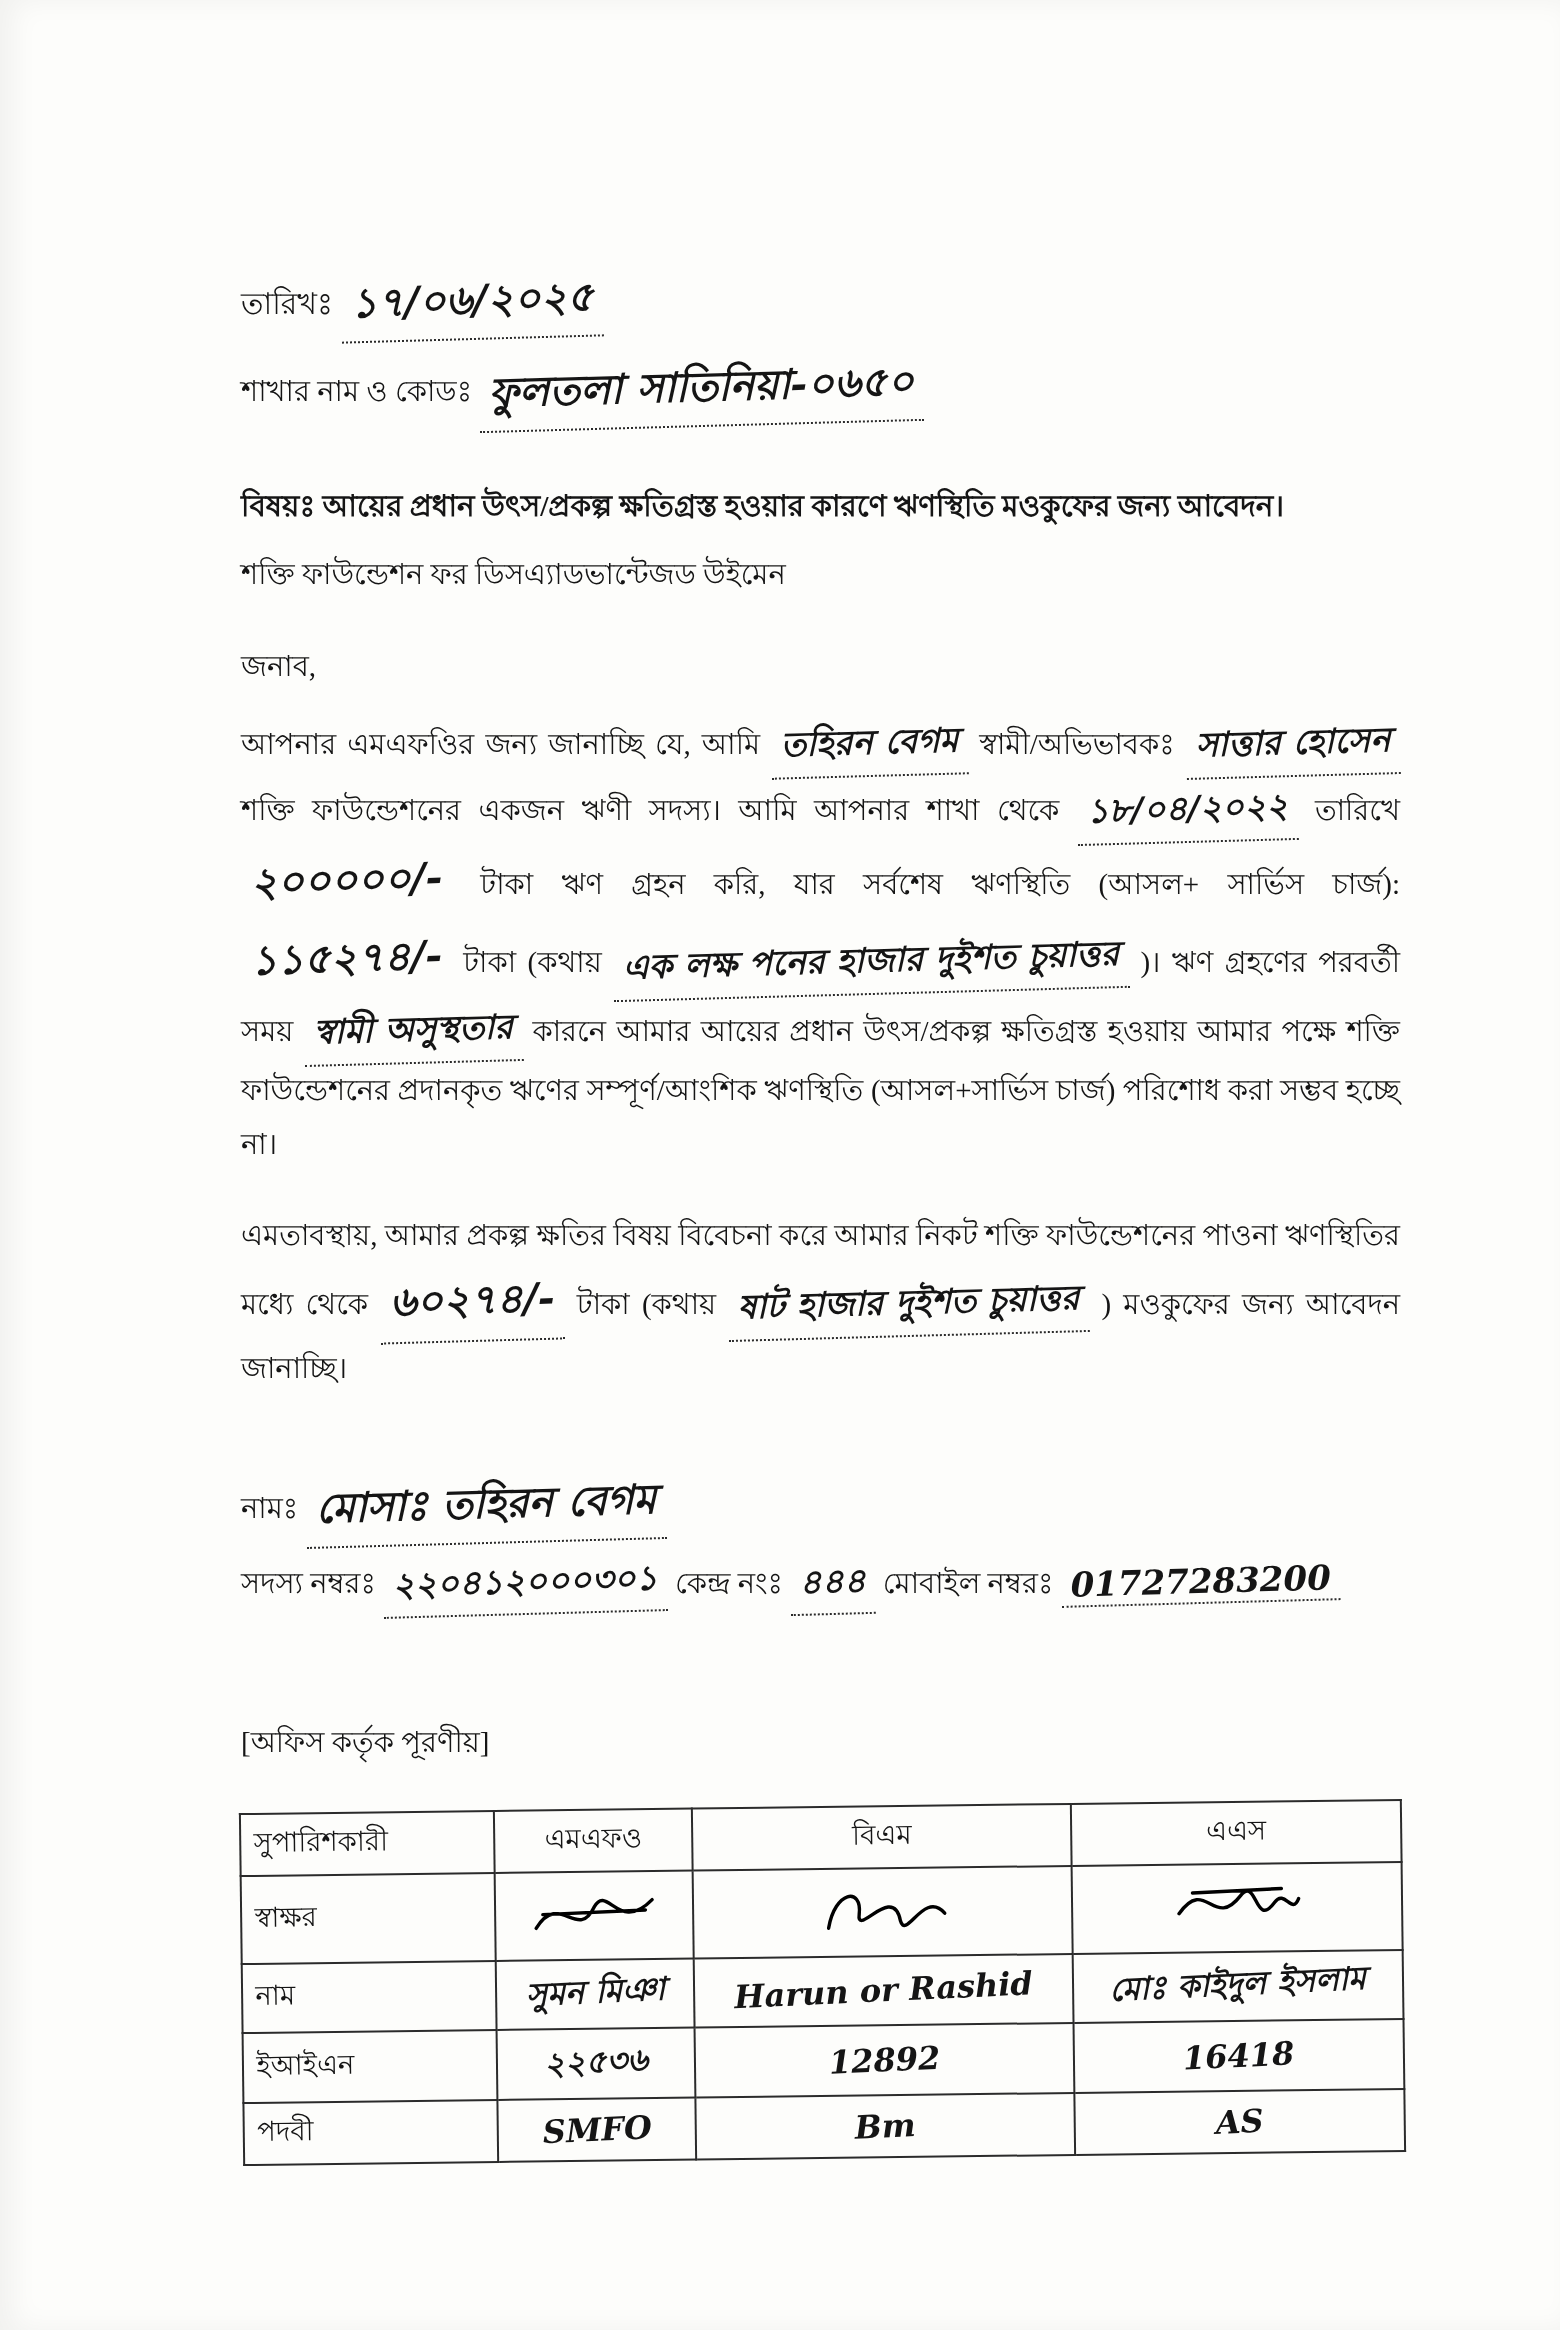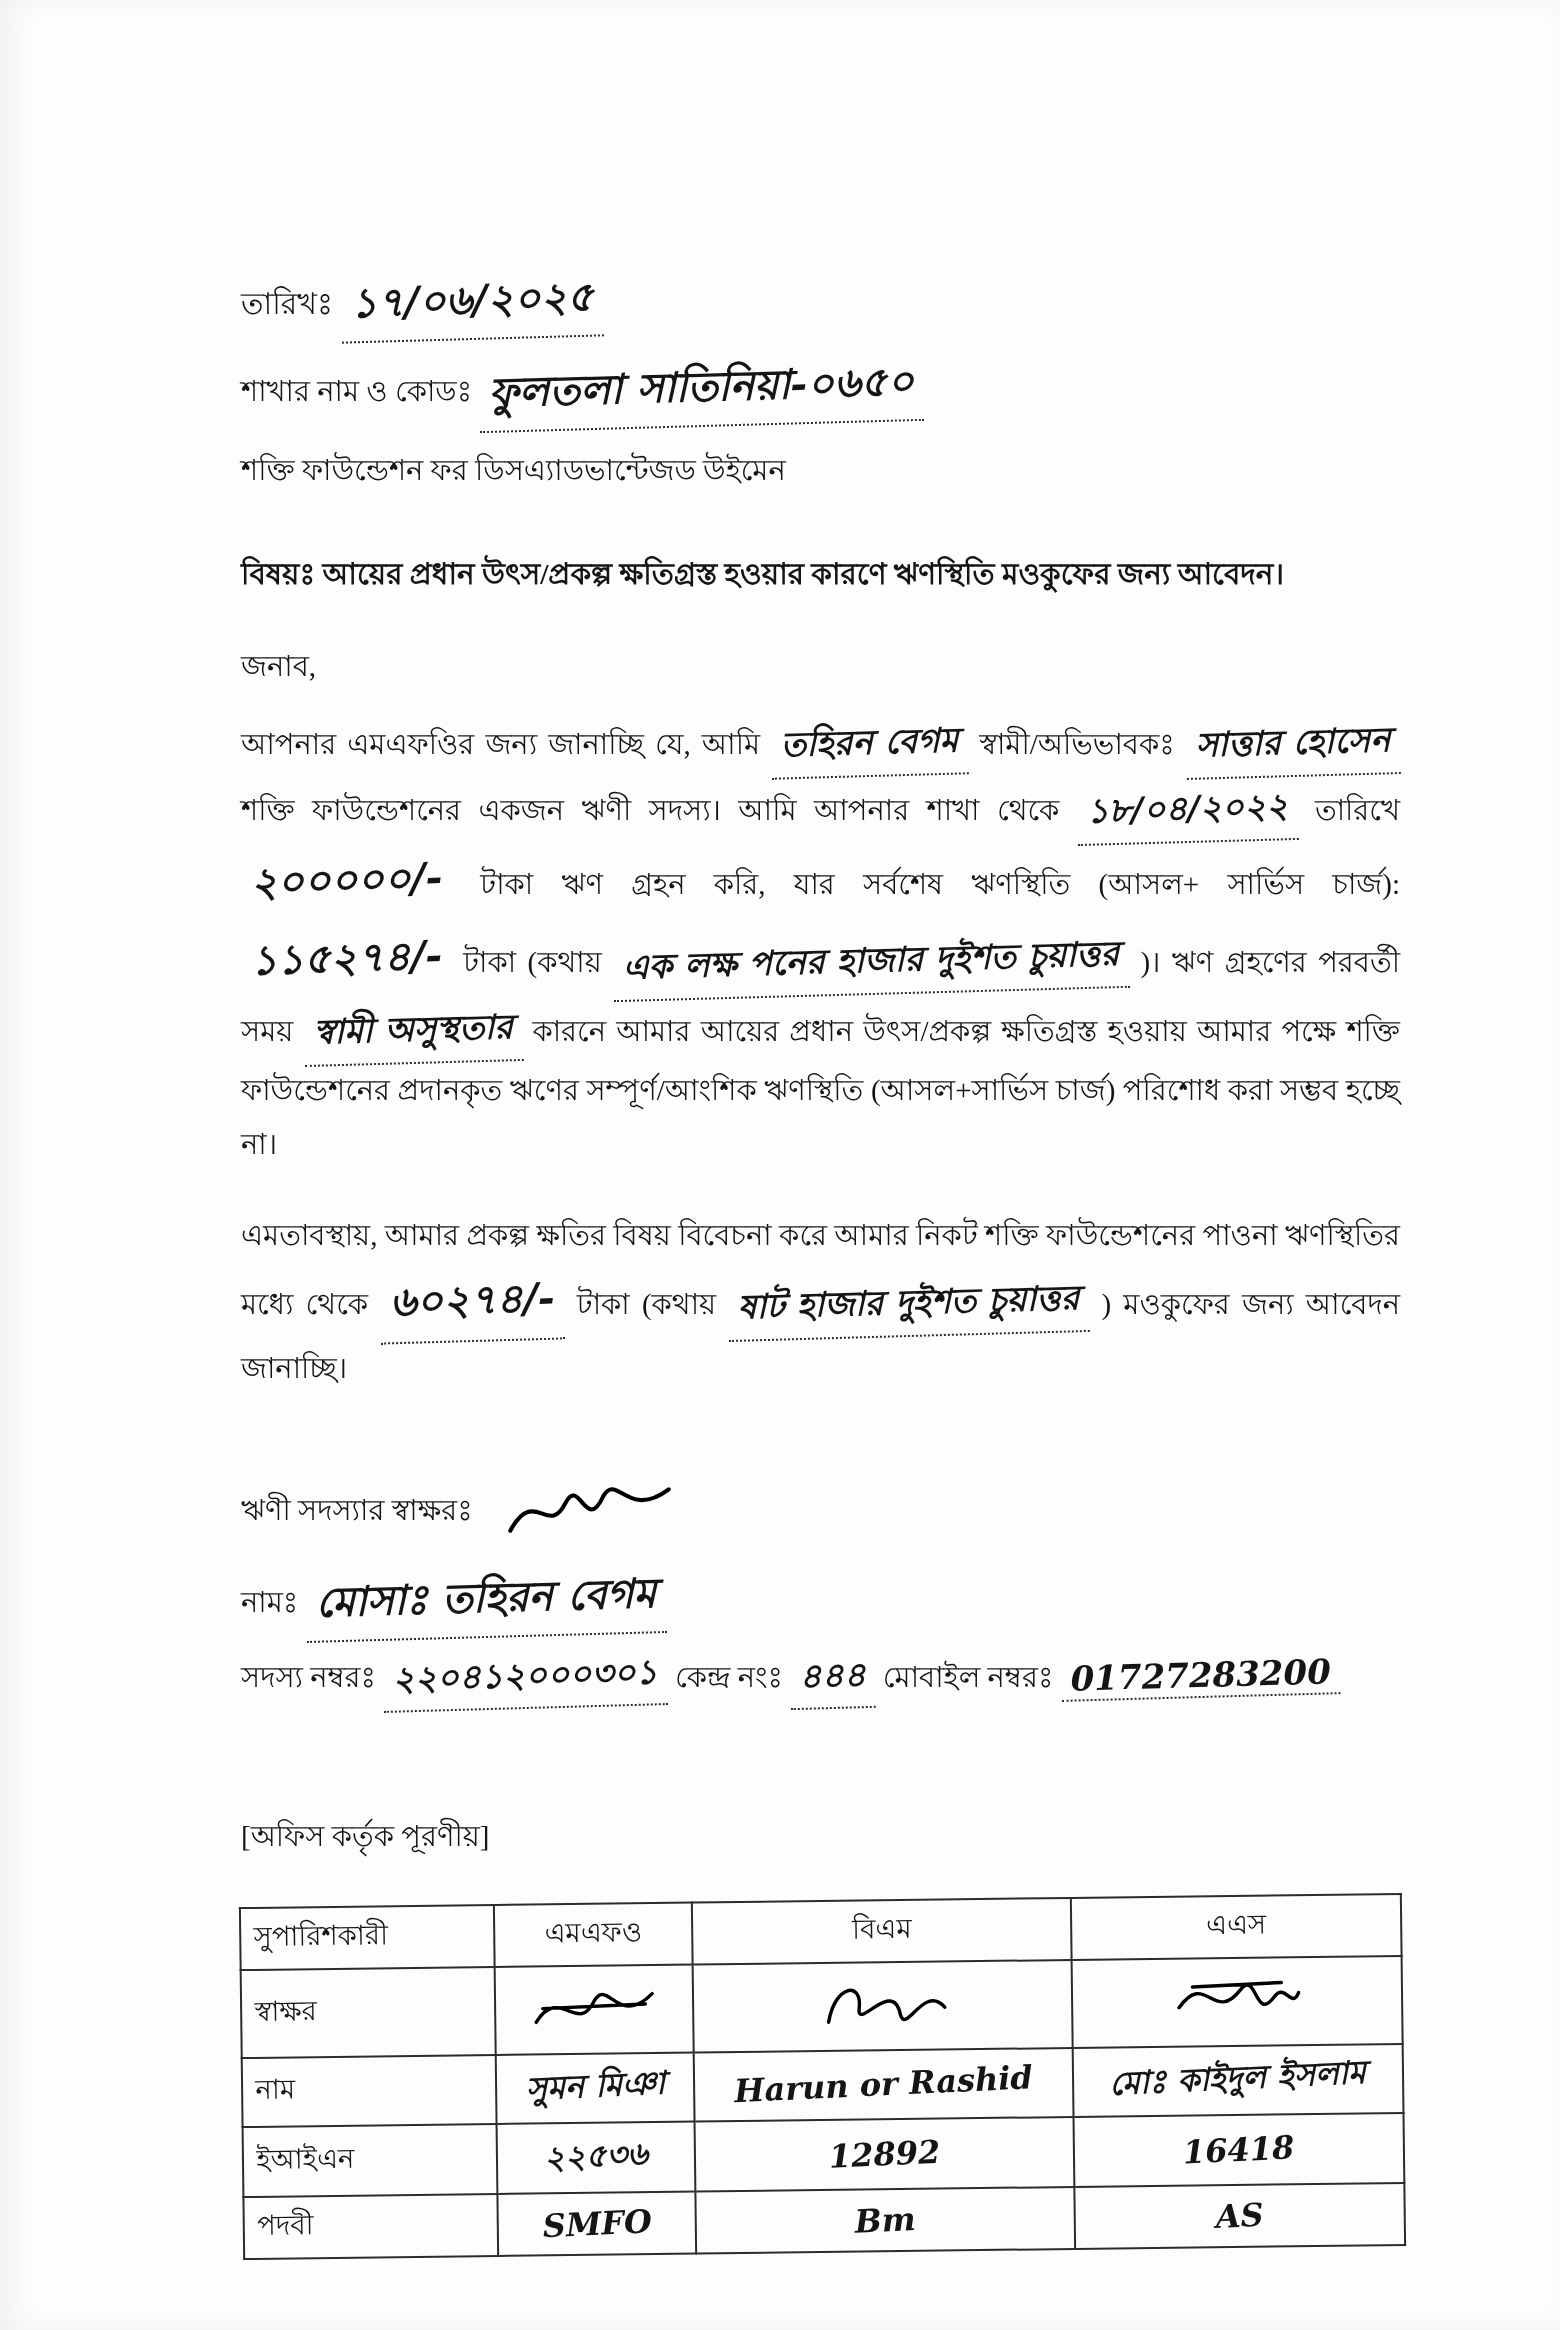--- a/index.html
+++ b/index.html
@@ -68,23 +68,23 @@
 
   <p class="line dateline"><span>তারিখঃ</span>
     <span class="hw hw-big dotted">১৭/০৬/২০২৫</span>
   </p>
 
 
   <p class="line branchline"><span>শাখার নাম ও কোডঃ</span>
     <span class="hw hw-big dotted">ফুলতলা সাতিনিয়া-০৬৫০</span>
   </p>
 
+  <p class="line subject">বিষয়ঃ আয়ের প্রধান উৎস/প্রকল্প ক্ষতিগ্রস্ত হওয়ার কারণে ঋণস্থিতি মওকুফের জন্য আবেদন।</p>
+
   <p class="line orgline">শক্তি ফাউন্ডেশন ফর ডিসএ্যাডভান্টেজড উইমেন</p>
-
-  <p class="line subject">বিষয়ঃ আয়ের প্রধান উৎস/প্রকল্প ক্ষতিগ্রস্ত হওয়ার কারণে ঋণস্থিতি মওকুফের জন্য আবেদন।</p>
 
   <p class="line salutation">জনাব,</p>
 
   <p class="para">
     <span>আপনার এমএফওির জন্য জানাচ্ছি যে, আমি</span>
     <span class="hw dotted">তহিরন বেগম</span>
     <span>স্বামী/অভিভাবকঃ</span>
     <span class="hw dotted">সাত্তার হোসেন</span>
     <span>শক্তি ফাউন্ডেশনের একজন ঋণী সদস্য। আমি আপনার শাখা থেকে</span>
     <span class="hw dotted">১৮/০৪/২০২২</span>
@@ -101,28 +101,20 @@
 
   <p class="para para2">
     <span>এমতাবস্থায়, আমার প্রকল্প ক্ষতির বিষয় বিবেচনা করে আমার নিকট শক্তি ফাউন্ডেশনের পাওনা ঋণস্থিতির মধ্যে থেকে</span>
     <span class="hw hw-big dotted">৬০২৭৪/-</span>
     <span>টাকা (কথায়</span>
     <span class="hw dotted">ষাট হাজার দুইশত চুয়াত্তর</span>
     <span>) মওকুফের জন্য আবেদন জানাচ্ছি।</span>
   </p>
 
   <div class="member-block">
-    <div class="member-row">
-      <span>ঋণী সদস্যার স্বাক্ষরঃ</span>
-      <span class="sig-inline">
-        <svg class="sig" width="179" height="76" viewBox="0 0 260 110">
-          <path d="M15,85 C50,20 70,95 95,45 C115,5 125,90 150,35 C170,0 185,70 245,25" stroke-width="6"></path>
-        </svg>
-      </span>
-    </div>
     <div class="member-row">
       <span>নামঃ</span>
       <span class="hw hw-big dotted">মোসাঃ তহিরন বেগম</span>
     </div>
     <div class="member-row">
       <span>সদস্য নম্বরঃ</span>
       <span class="hw dotted">২২০৪১২০০০৩০১</span>
       <span>কেন্দ্র নংঃ</span>
       <span class="hw dotted">৪৪৪</span>
       <span>মোবাইল নম্বরঃ</span>

